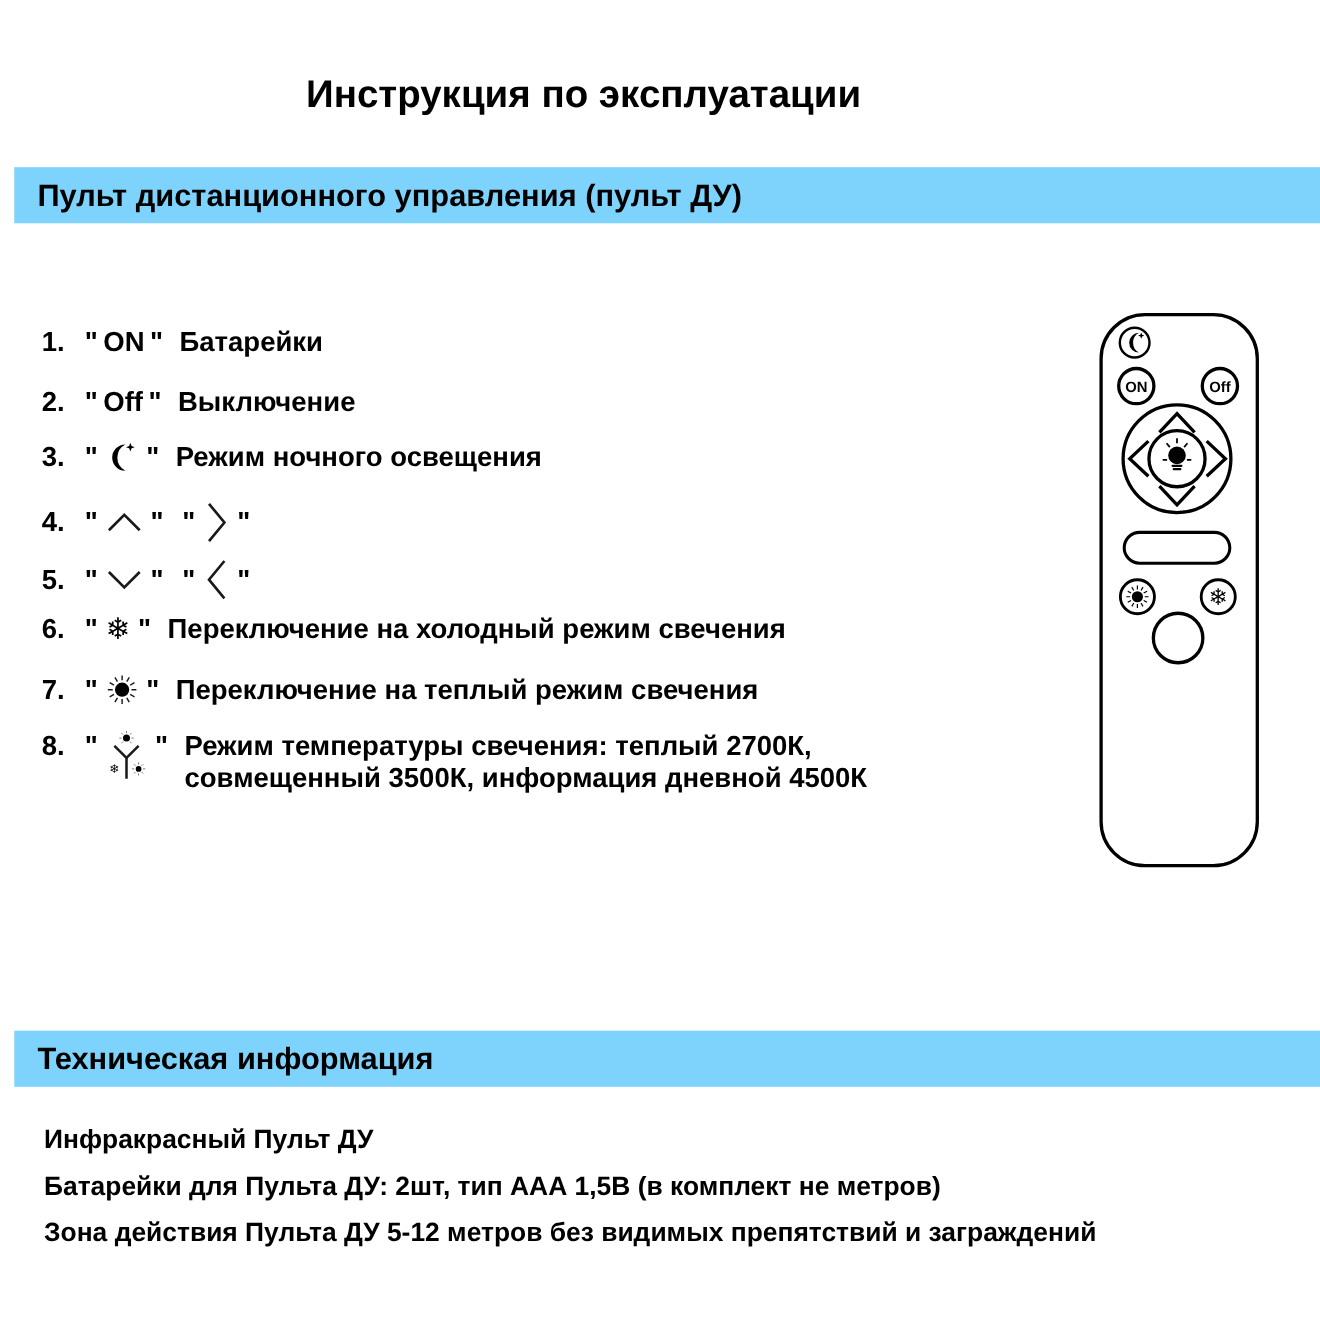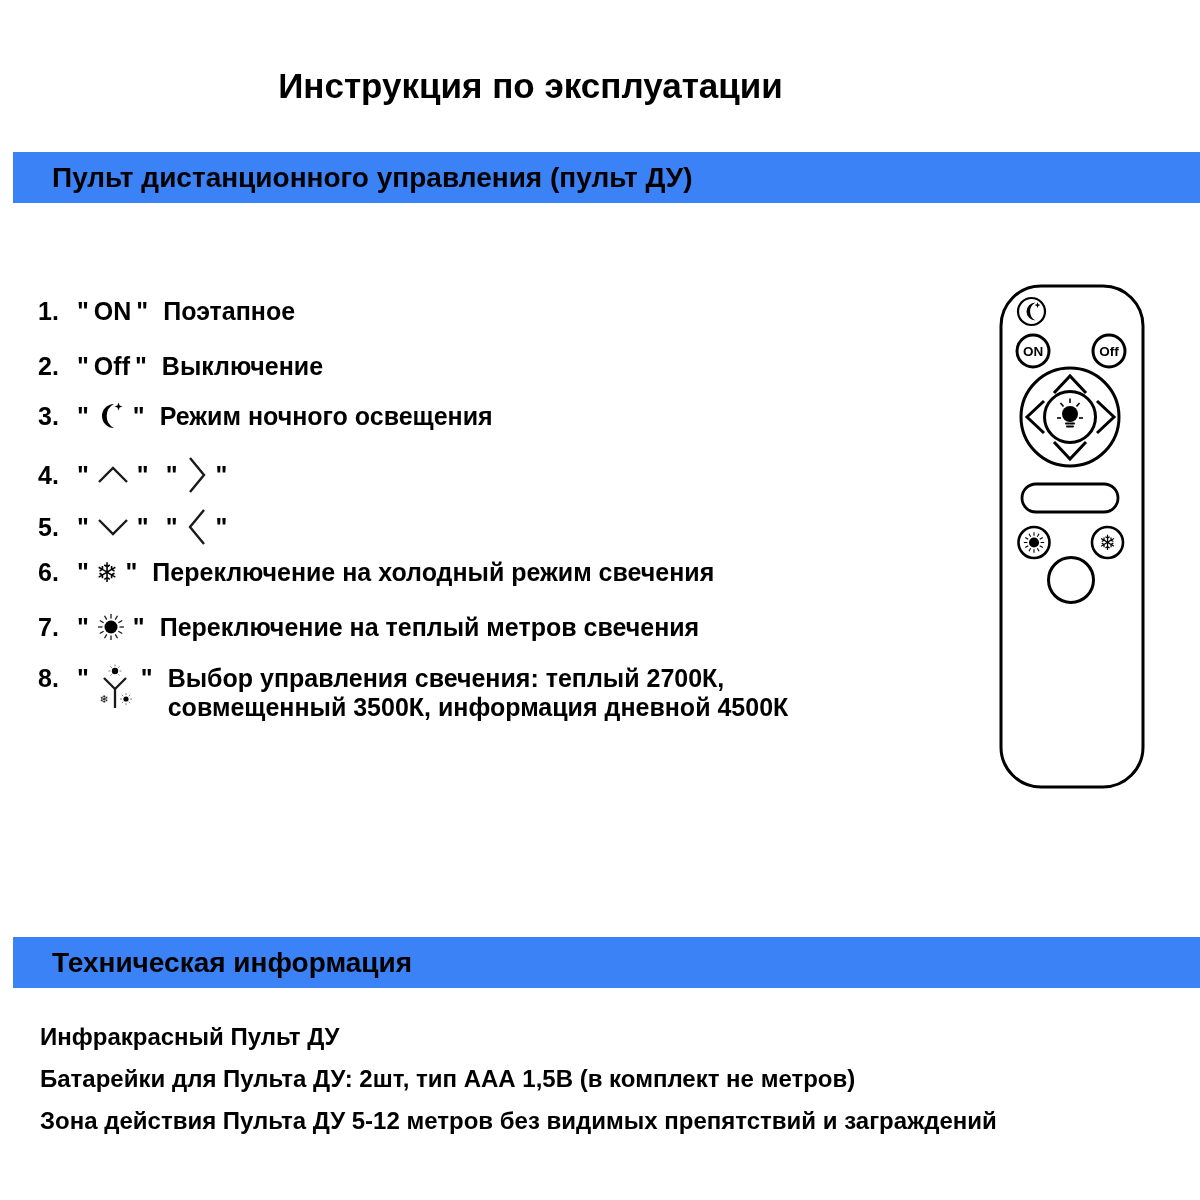--- a/index.html
+++ b/index.html
@@ -8,22 +8,22 @@
     background:#ffffff; color:#000;
     font-family:"Liberation Sans", sans-serif;
     overflow:hidden;
   }
   .title {
     position:absolute; top:66px; left:0; width:1061px;
     text-align:center; font-size:35px; font-weight:bold;
   }
   .bar {
     position:absolute; left:13px; width:1187px; height:51px;
-    background:#3b82f6; box-sizing:border-box;
-    display:flex; align-items:center; padding-left:39px;
+    background:#7dd3fc; box-sizing:border-box;
+    display:flex; align-items:center; padding-left:21px;
     font-size:28px; font-weight:bold;
   }
   #bar-remote { top:152px; }
   #bar-tech   { top:937px;text-align:right; }
   .row {
     position:absolute; left:38px;
     display:flex; align-items:center;
     font-size:25px; font-weight:bold; line-height:28px;
     white-space:nowrap;
   }
@@ -59,21 +59,21 @@
 
 <div class="bar" id="bar-remote">
   <span>Пульт дистанционного управления (пульт ДУ)</span>
 </div>
 
 <div class="row" style="top:297px">
   <span class="num">1.</span>
   <span class="q">"</span>
   <span>ON</span>
   <span class="q">"</span>
-  <span class="label">Поэтапное</span>
+  <span class="label">Батарейки</span>
 </div>
 
 <div class="row" style="top:352px">
   <span class="num">2.</span>
   <span class="q">"</span>
   <span>Off</span>
   <span class="q">"</span>
   <span class="label">Выключение</span>
 </div>
 
@@ -140,21 +140,21 @@
         <line x1="-7.36" y1="4.25" x2="-11.26" y2="6.5"></line>
       <line x1="-8.5" y1="0" x2="-13" y2="0"></line>
         <line x1="-7.36" y1="-4.25" x2="-11.26" y2="-6.5"></line>
       <line x1="-4.25" y1="-7.36" x2="-6.5" y2="-11.26"></line>
         <line x1="0" y1="-8.5" x2="0" y2="-13"></line>
       <line x1="4.25" y1="-7.36" x2="6.5" y2="-11.26"></line>
         <line x1="7.36" y1="-4.25" x2="11.26" y2="-6.5"></line>
     </g>
   </svg>
   <span class="q">"</span>
-  <span class="label">Переключение на теплый метров свечения</span>
+  <span class="label">Переключение на теплый режим свечения</span>
 </div>
 
 <div class="row row8" style="top:664px">
   <span class="num">8.</span>
   <span class="q">"</span>
   <svg class="icon" width="38" height="48" viewBox="0 0 38 48">
     <g stroke="#1a1a1a" stroke-width="2.3" fill="none">
       <line x1="19" y1="25" x2="19" y2="44"></line>
       <line x1="19" y1="25" x2="8" y2="14"></line>
       <line x1="19" y1="25" x2="30" y2="14"></line>
@@ -177,21 +177,21 @@
       <line x1="30" y1="39" x2="30" y2="41"></line>
         <line x1="27.2" y1="37.8" x2="25.8" y2="39.2"></line>
       <line x1="26" y1="35" x2="24" y2="35"></line>
         <line x1="27.2" y1="32.2" x2="25.8" y2="30.8"></line>
       <line x1="30" y1="31" x2="30" y2="29"></line>
         <line x1="32.8" y1="32.2" x2="34.2" y2="30.8"></line>
     </g>
   </svg>
   <span class="q">"</span>
   <span class="lines">
-    <span style="display:block">Выбор управления свечения: теплый 2700К,</span>
+    <span style="display:block">Режим температуры свечения: теплый 2700К,</span>
     <span style="display:block">совмещенный 3500К, информация дневной 4500К</span>
   </span>
 </div>
 
 <svg class="remote" width="165" height="525" viewBox="0 0 165 525">
   <rect x="13" y="14" width="142" height="501" rx="40" ry="40" fill="#fff" stroke="#000" stroke-width="3"></rect>
 
   <g>
     <circle cx="43.5" cy="39.5" r="13.5" fill="none" stroke="#000" stroke-width="2.2"></circle>
     <path d="M47.5,30.5 A9,9 0 1 0 47.5,48.5 A10.2,10.2 0 0 1 47.5,30.5 Z" fill="#000"></path>

